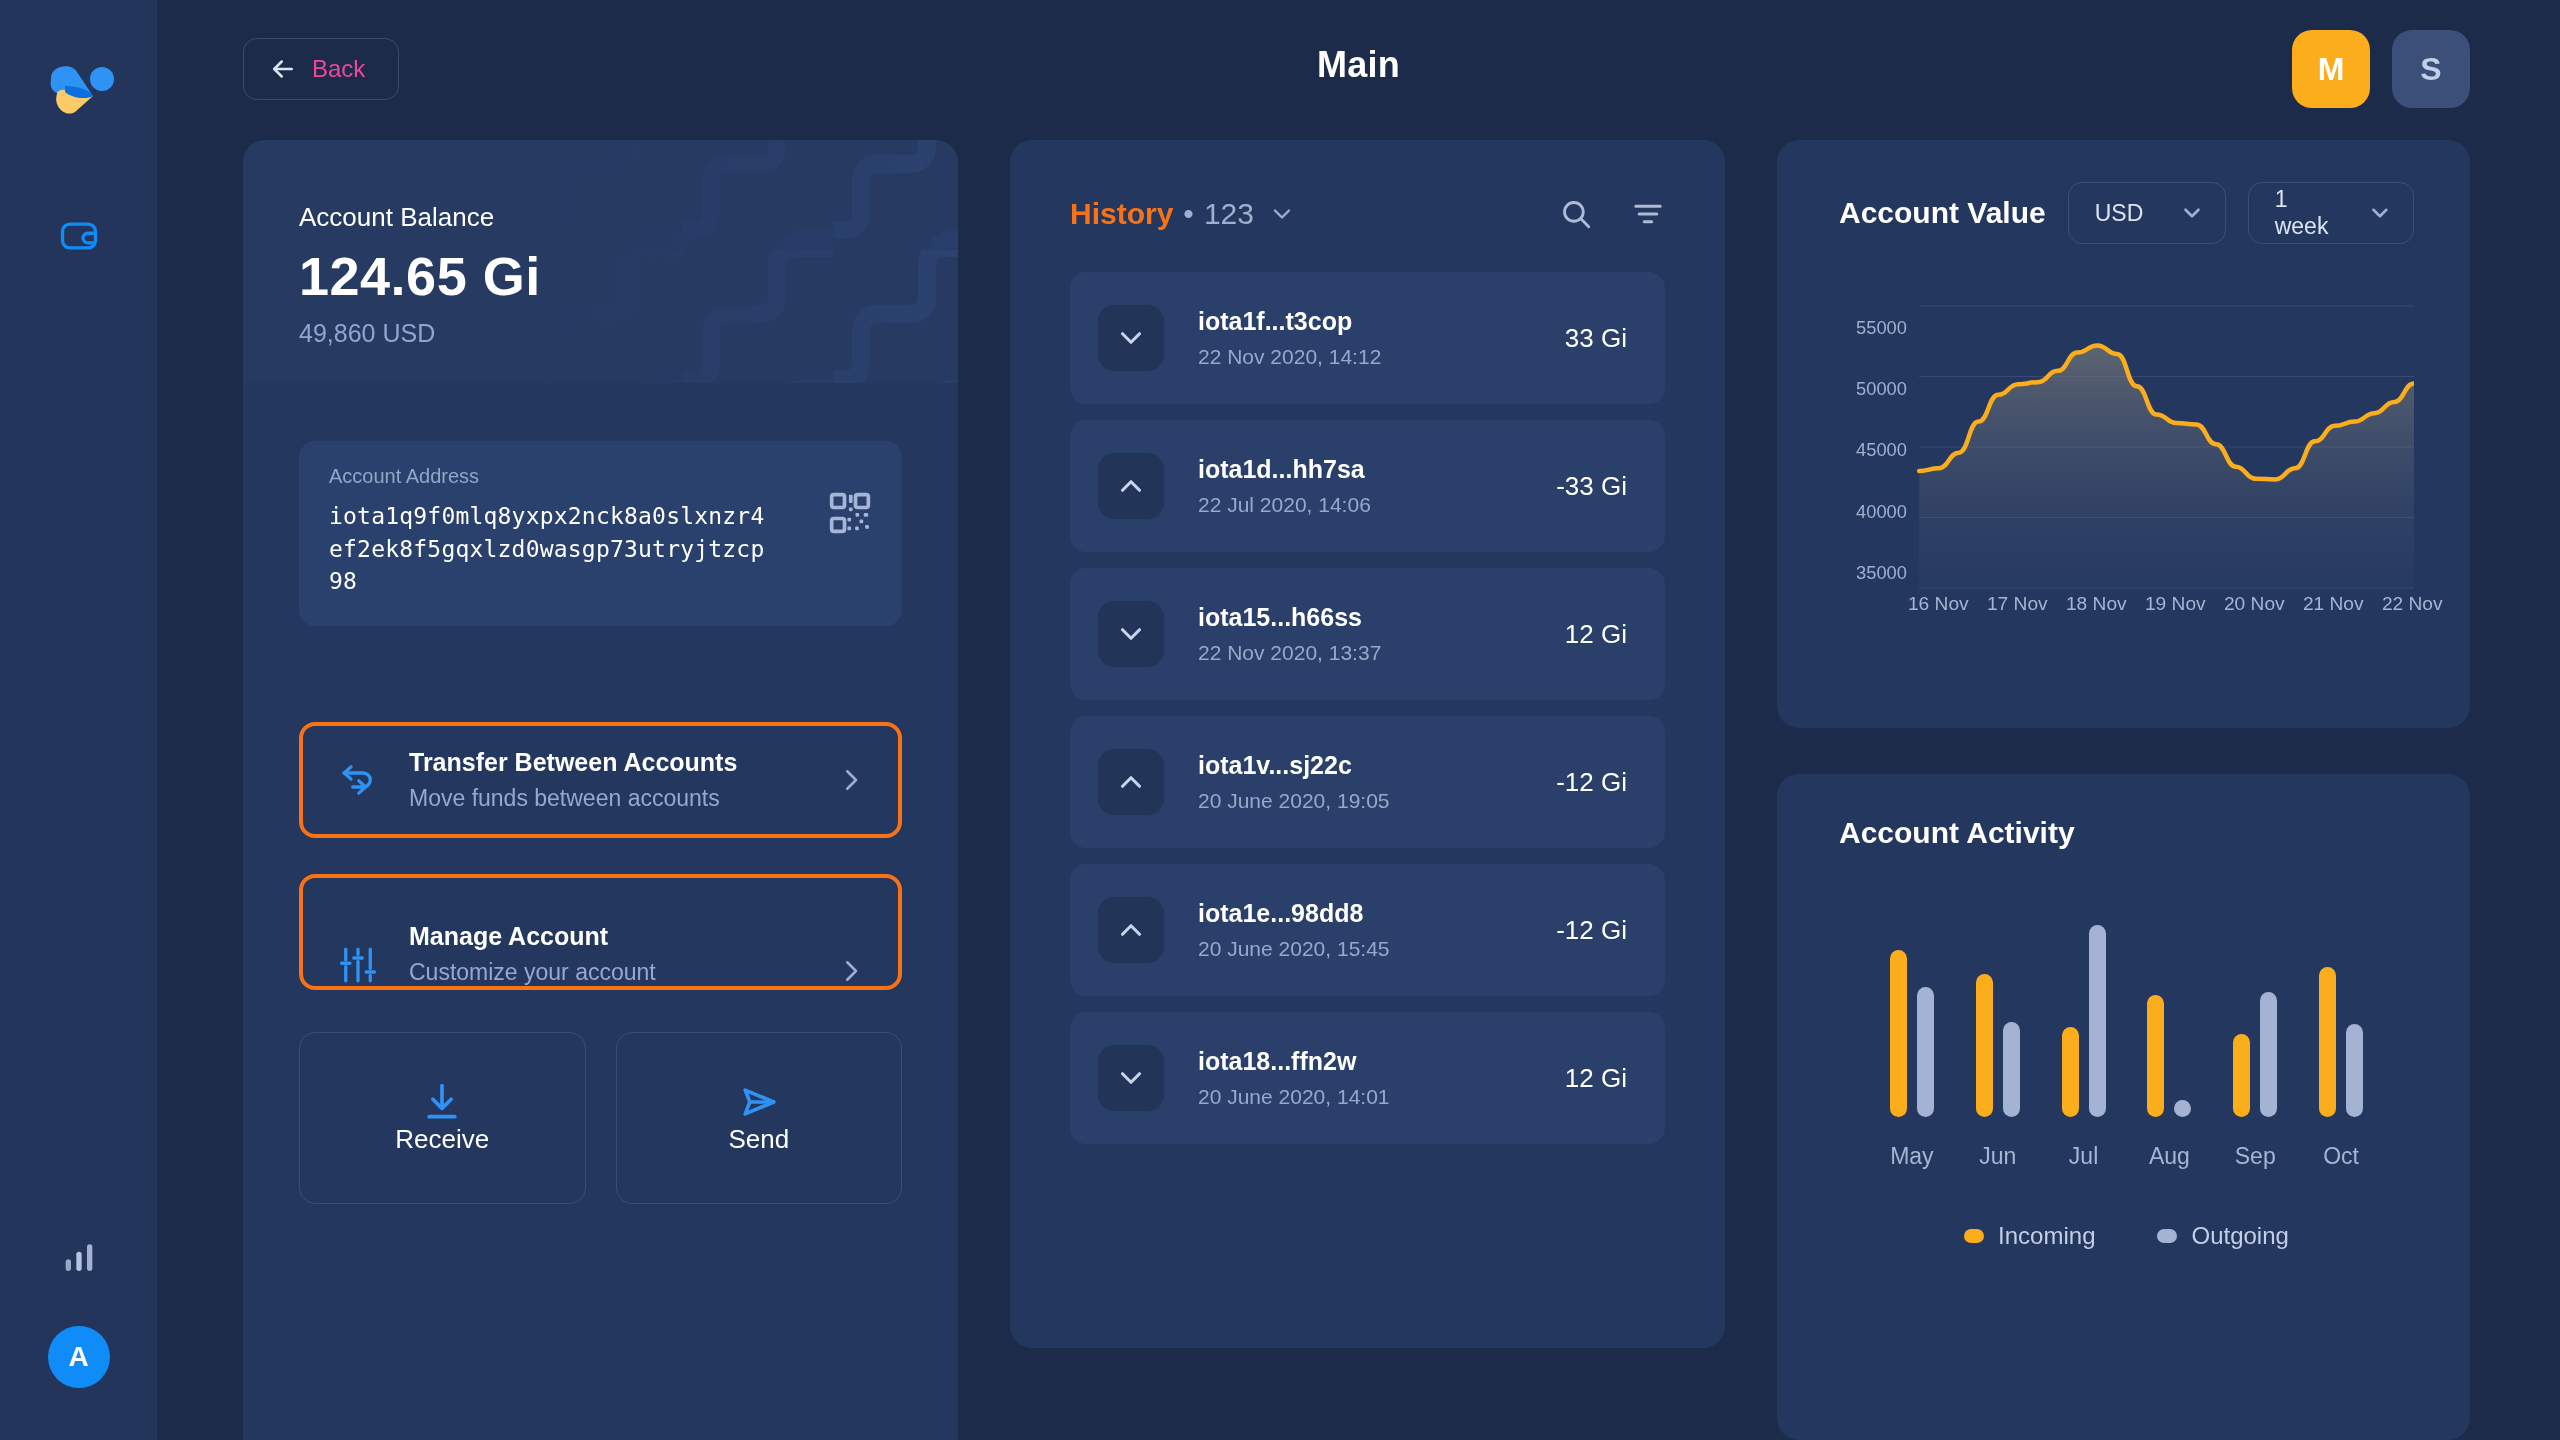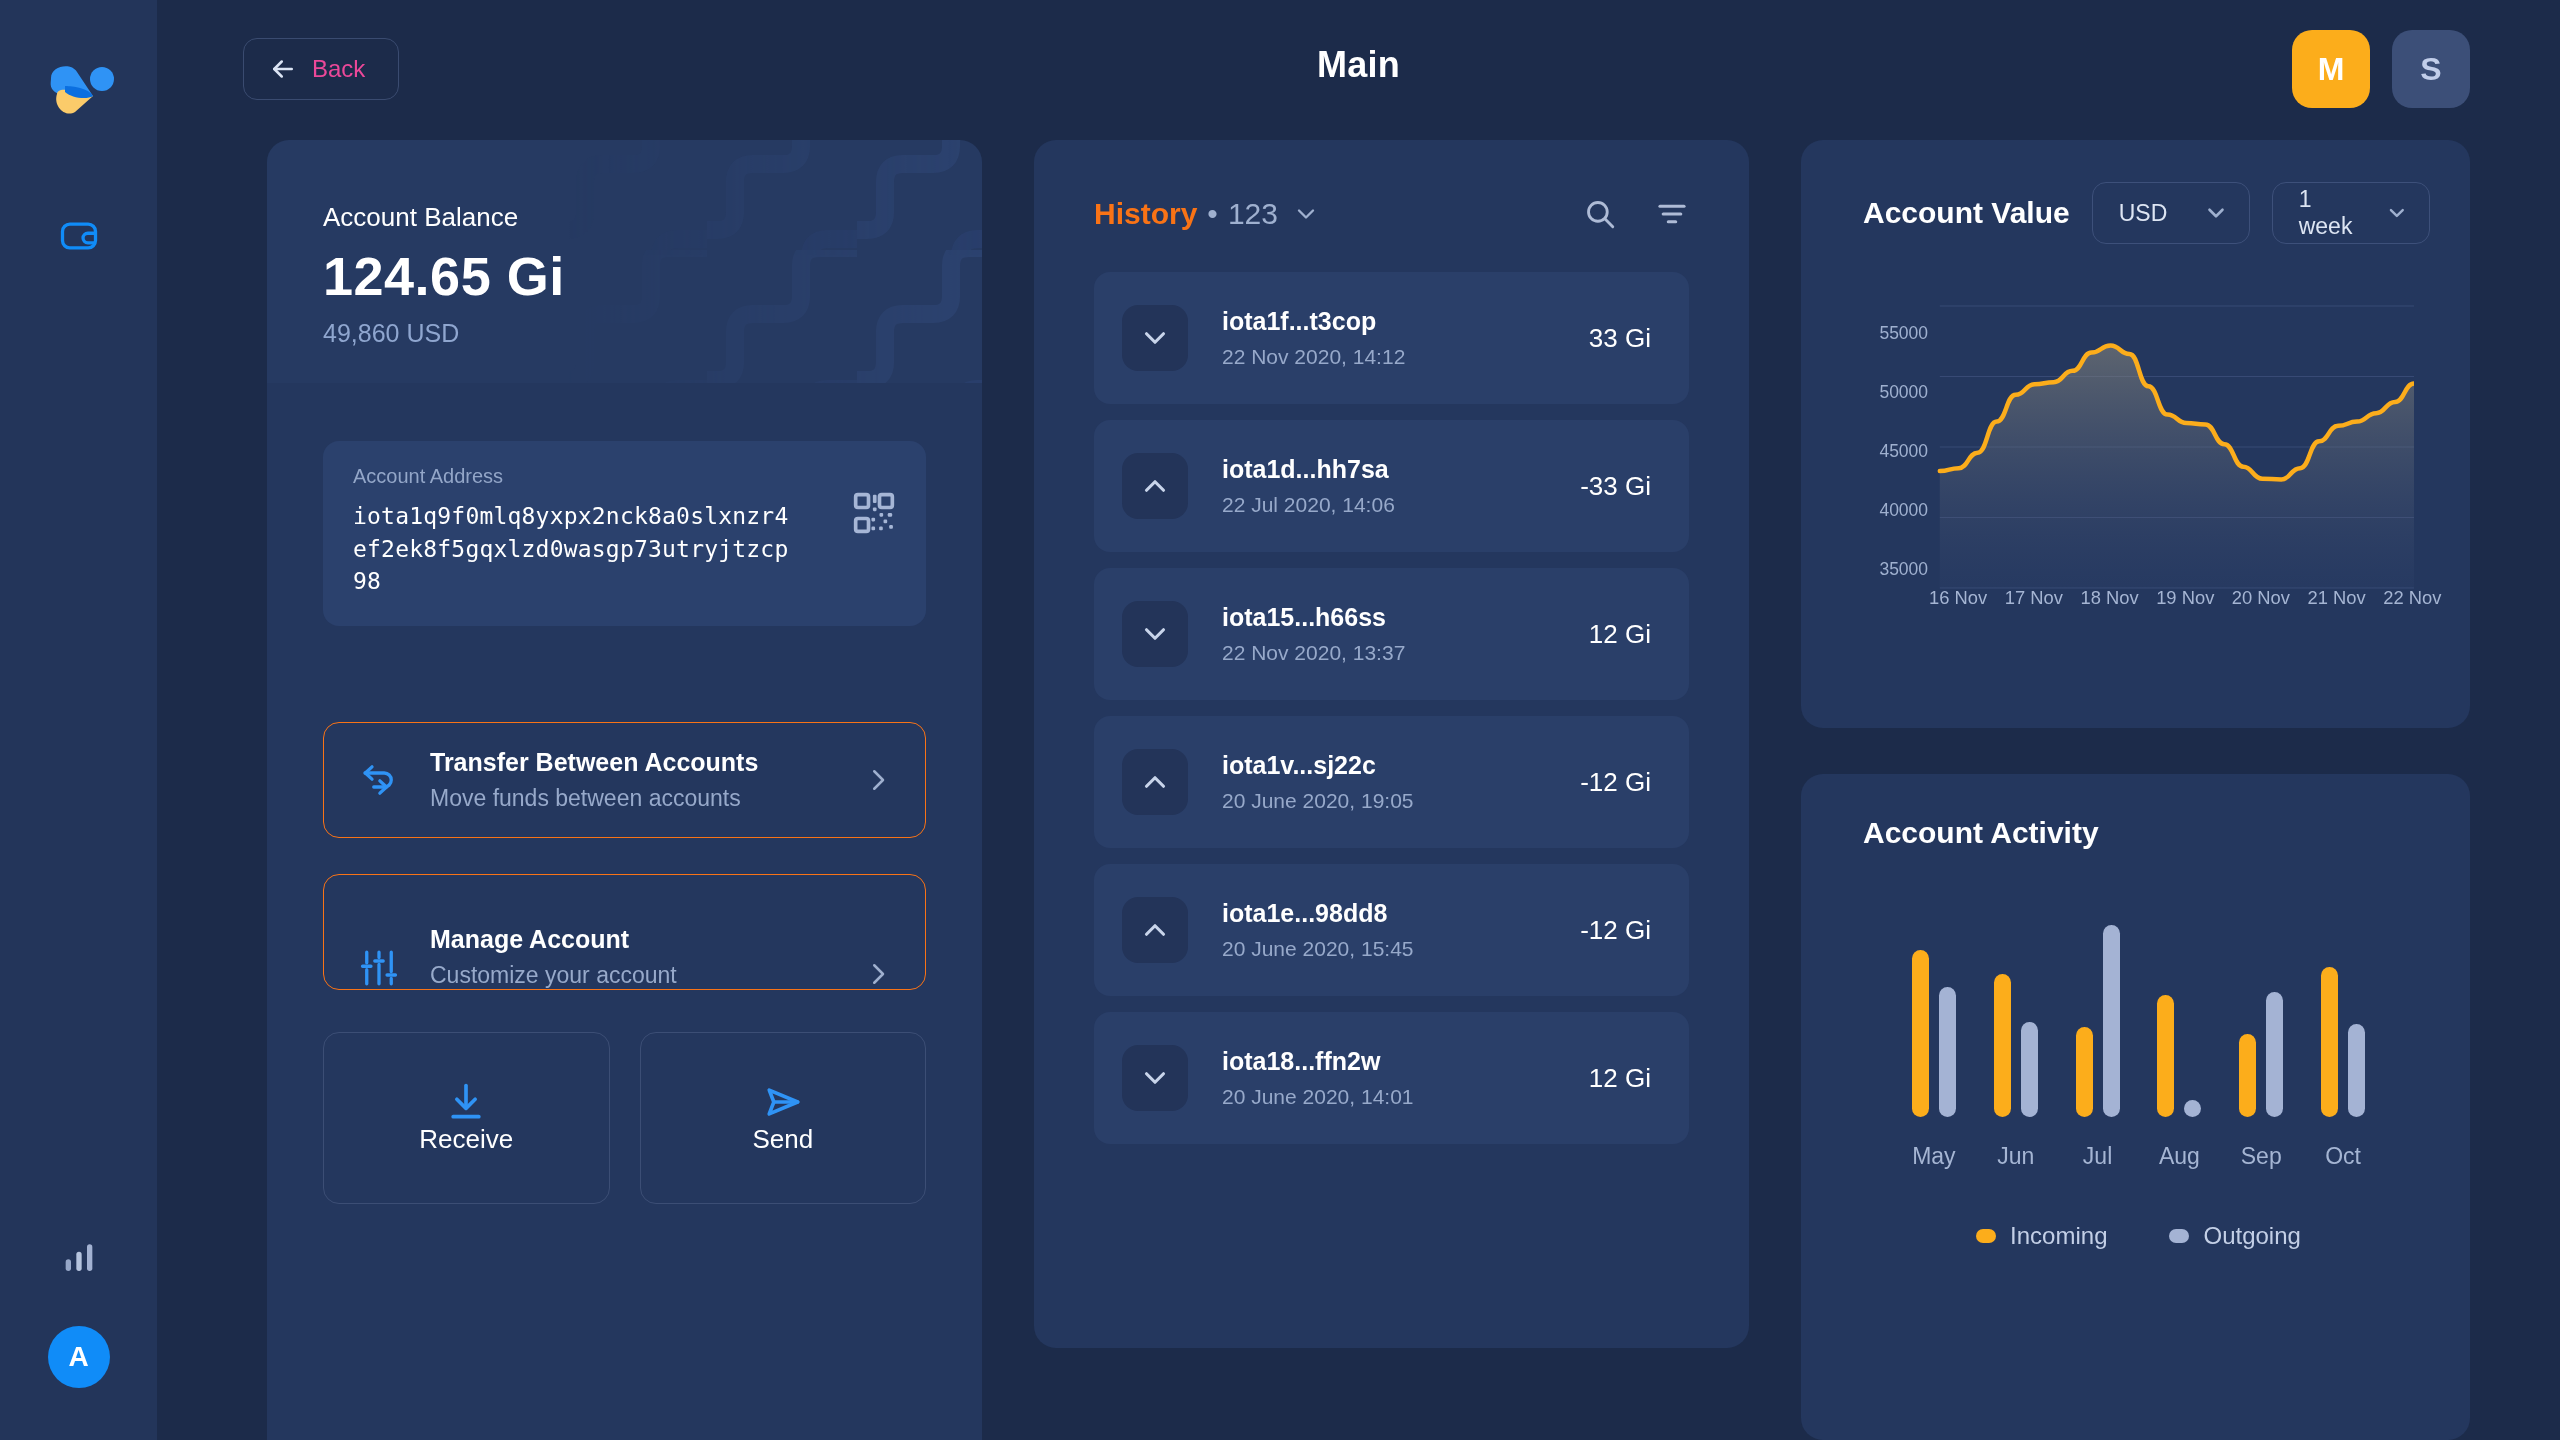--- a/index.html
+++ b/index.html
@@ -56,21 +56,21 @@
     font-size: 32px; font-weight: 700; cursor:pointer;
   }
   .sq-avatar.amber { background: #fcad1b; color:#ffffff; }
   .sq-avatar.muted { background: #3c4f78; color:#c2ceea; }
 
   
   .columns {
     position: absolute; left: 0; right: 0; top: 140px; bottom: 0;
     display: flex; gap: 52px; padding: 0 90px 0 86px;
   }
-  .col-left  { width: 715px; flex: 0 0 715px; margin-left: 24px; }
+  .col-left  { width: 715px; flex: 0 0 715px; }
   .col-mid   { width: 715px; flex: 0 0 715px; }
   .col-right { flex: 1 1 auto; display:flex; flex-direction:column; gap: 46px;}
 
   .card { background: #24375e; border-radius: 22px; }
 
   
   .balance-card {
     position: relative; height: 243px; border-radius: 22px 22px 0 0;
     background: #263a62; overflow: hidden;
   }
@@ -93,21 +93,21 @@
   .addr-label { color: #93a6c8; font-size: 20px; margin-bottom: 12px;}
   .addr-value {
     color: #ffffff; font-family: "DejaVu Sans Mono", monospace;
     font-size: 23px; line-height: 1.42; letter-spacing: .2px;
     max-width: 440px; word-break: break-all;
   }
   .qr-icon { flex: 0 0 auto; margin-top: 26px; }
 
   .action-row {
     margin-top: 96px;
-    border: 1px solid #f97316; border-radius: 16px;
+    border: 4px solid #f97316; border-radius: 16px;
     height: 116px; display:flex; align-items:center; padding: 0 32px 0 34px;
     cursor:pointer; gap: 30px;
   }
   .action-row + .action-row { margin-top: 36px; align-items: flex-end; }
   .action-texts { flex: 1 1 auto; }
   .action-title { color:#ffffff; font-size: 25px; font-weight: 700; }
   .action-sub { color:#97a9ca; font-size: 23px; margin-top: 8px;}
 
   .sq-buttons { display:flex; gap: 30px; margin-top: 42px; }
   .sq-button {

